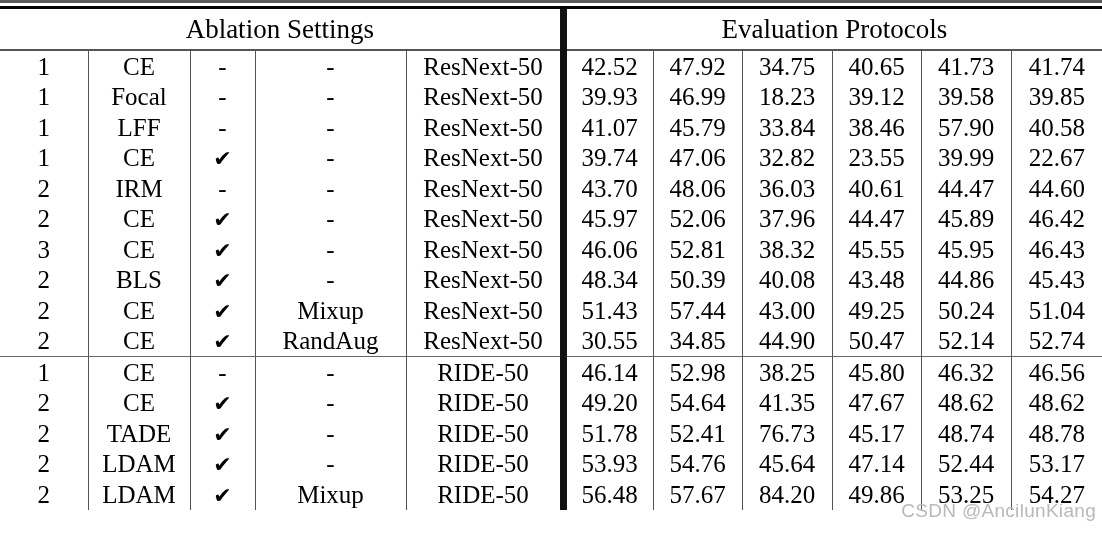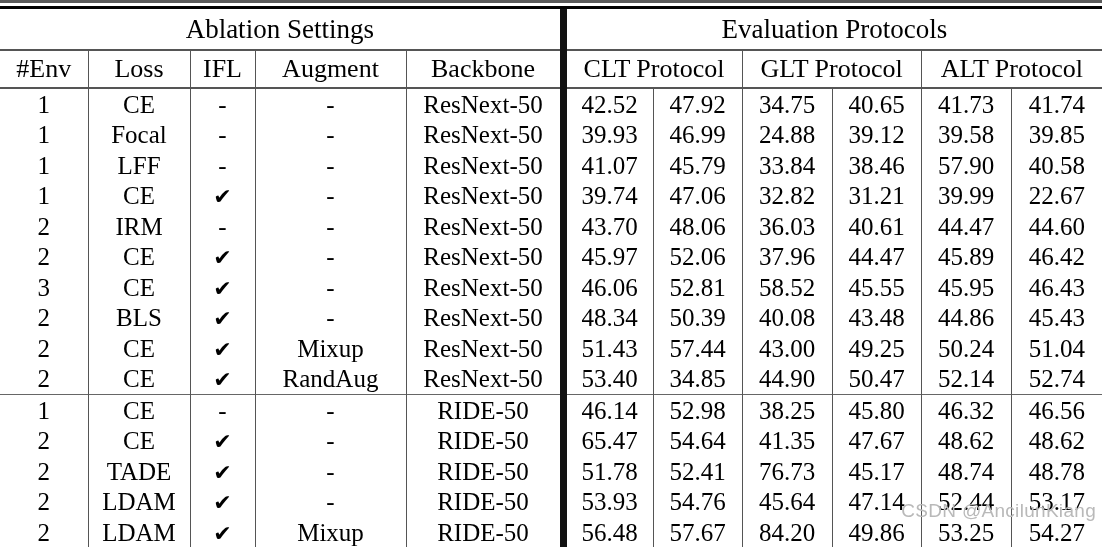--- a/index.html
+++ b/index.html
@@ -104,30 +104,20 @@
       <col style="width:90px">
       <col style="width:89px">
       <col style="width:90px">
       <col style="width:91px">
     </colgroup>
     <thead>
       <tr class="group-head hline">
         <td colspan="5" class="vsep-thick">Ablation Settings</td>
         <td colspan="6">Evaluation Protocols</td>
       </tr>
-      <tr class="col-head hline">
-        <td class="vsep">#Env</td>
-        <td class="vsep">Loss</td>
-        <td class="vsep">IFL</td>
-        <td class="vsep">Augment</td>
-        <td class="vsep-thick">Backbone</td>
-        <td colspan="2" class="vsep">CLT Protocol</td>
-        <td colspan="2" class="vsep">GLT Protocol</td>
-        <td colspan="2">ALT Protocol</td>
-      </tr>
     </thead>
     <tbody id="tbody-main">
         <tr class="data-row">
           <td class="vsep">1</td>
           <td class="vsep">CE</td>
           <td class="vsep"><span class="dash">-</span></td>
           <td class="vsep"><span class="dash">-</span></td>
           <td class="vsep-thick">ResNext-50</td>
           <td class="vsep-num num-cell">42.52</td>
           <td class="vsep num-cell">47.92</td>
@@ -137,21 +127,21 @@
           <td class="num-cell">41.74</td>
         </tr>
         <tr class="data-row">
           <td class="vsep">1</td>
           <td class="vsep">Focal</td>
           <td class="vsep"><span class="dash">-</span></td>
           <td class="vsep"><span class="dash">-</span></td>
           <td class="vsep-thick">ResNext-50</td>
           <td class="vsep-num num-cell">39.93</td>
           <td class="vsep num-cell">46.99</td>
-          <td class="vsep-num num-cell">24.88</td>
+          <td class="vsep-num num-cell">18.23</td>
           <td class="vsep num-cell">39.12</td>
           <td class="vsep-num num-cell">39.58</td>
           <td class="num-cell">39.85</td>
         </tr>
         <tr class="data-row">
           <td class="vsep">1</td>
           <td class="vsep">LFF</td>
           <td class="vsep"><span class="dash">-</span></td>
           <td class="vsep"><span class="dash">-</span></td>
           <td class="vsep-thick">ResNext-50</td>
@@ -164,21 +154,21 @@
         </tr>
         <tr class="data-row">
           <td class="vsep">1</td>
           <td class="vsep">CE</td>
           <td class="vsep"><span class="check">✔</span></td>
           <td class="vsep"><span class="dash">-</span></td>
           <td class="vsep-thick">ResNext-50</td>
           <td class="vsep-num num-cell">39.74</td>
           <td class="vsep num-cell">47.06</td>
           <td class="vsep-num num-cell">32.82</td>
-          <td class="vsep num-cell">31.21</td>
+          <td class="vsep num-cell">23.55</td>
           <td class="vsep-num num-cell">39.99</td>
           <td class="num-cell">22.67</td>
         </tr>
         <tr class="data-row">
           <td class="vsep">2</td>
           <td class="vsep">IRM</td>
           <td class="vsep"><span class="dash">-</span></td>
           <td class="vsep"><span class="dash">-</span></td>
           <td class="vsep-thick">ResNext-50</td>
           <td class="vsep-num num-cell">43.70</td>
@@ -202,21 +192,21 @@
           <td class="num-cell">46.42</td>
         </tr>
         <tr class="data-row">
           <td class="vsep">3</td>
           <td class="vsep">CE</td>
           <td class="vsep"><span class="check">✔</span></td>
           <td class="vsep"><span class="dash">-</span></td>
           <td class="vsep-thick">ResNext-50</td>
           <td class="vsep-num num-cell">46.06</td>
           <td class="vsep num-cell">52.81</td>
-          <td class="vsep-num num-cell">58.52</td>
+          <td class="vsep-num num-cell">38.32</td>
           <td class="vsep num-cell">45.55</td>
           <td class="vsep-num num-cell">45.95</td>
           <td class="num-cell">46.43</td>
         </tr>
         <tr class="data-row">
           <td class="vsep">2</td>
           <td class="vsep">BLS</td>
           <td class="vsep"><span class="check">✔</span></td>
           <td class="vsep"><span class="dash">-</span></td>
           <td class="vsep-thick">ResNext-50</td>
@@ -239,21 +229,21 @@
           <td class="vsep num-cell">49.25</td>
           <td class="vsep-num num-cell">50.24</td>
           <td class="num-cell">51.04</td>
         </tr>
         <tr class="data-row hline-thin">
           <td class="vsep">2</td>
           <td class="vsep">CE</td>
           <td class="vsep"><span class="check">✔</span></td>
           <td class="vsep">RandAug</td>
           <td class="vsep-thick">ResNext-50</td>
-          <td class="vsep-num num-cell bold-val">53.40</td>
+          <td class="vsep-num num-cell bold-val">30.55</td>
           <td class="vsep num-cell bold-val">34.85</td>
           <td class="vsep-num num-cell bold-val">44.90</td>
           <td class="vsep num-cell bold-val">50.47</td>
           <td class="vsep-num num-cell bold-val">52.14</td>
           <td class="num-cell bold-val">52.74</td>
         </tr>
         <tr class="data-row">
           <td class="vsep">1</td>
           <td class="vsep">CE</td>
           <td class="vsep"><span class="dash">-</span></td>
@@ -265,21 +255,21 @@
           <td class="vsep num-cell">45.80</td>
           <td class="vsep-num num-cell">46.32</td>
           <td class="num-cell">46.56</td>
         </tr>
         <tr class="data-row">
           <td class="vsep">2</td>
           <td class="vsep">CE</td>
           <td class="vsep"><span class="check">✔</span></td>
           <td class="vsep"><span class="dash">-</span></td>
           <td class="vsep-thick">RIDE-50</td>
-          <td class="vsep-num num-cell">65.47</td>
+          <td class="vsep-num num-cell">49.20</td>
           <td class="vsep num-cell">54.64</td>
           <td class="vsep-num num-cell">41.35</td>
           <td class="vsep num-cell">47.67</td>
           <td class="vsep-num num-cell">48.62</td>
           <td class="num-cell">48.62</td>
         </tr>
         <tr class="data-row">
           <td class="vsep">2</td>
           <td class="vsep">TADE</td>
           <td class="vsep"><span class="check">✔</span></td>

